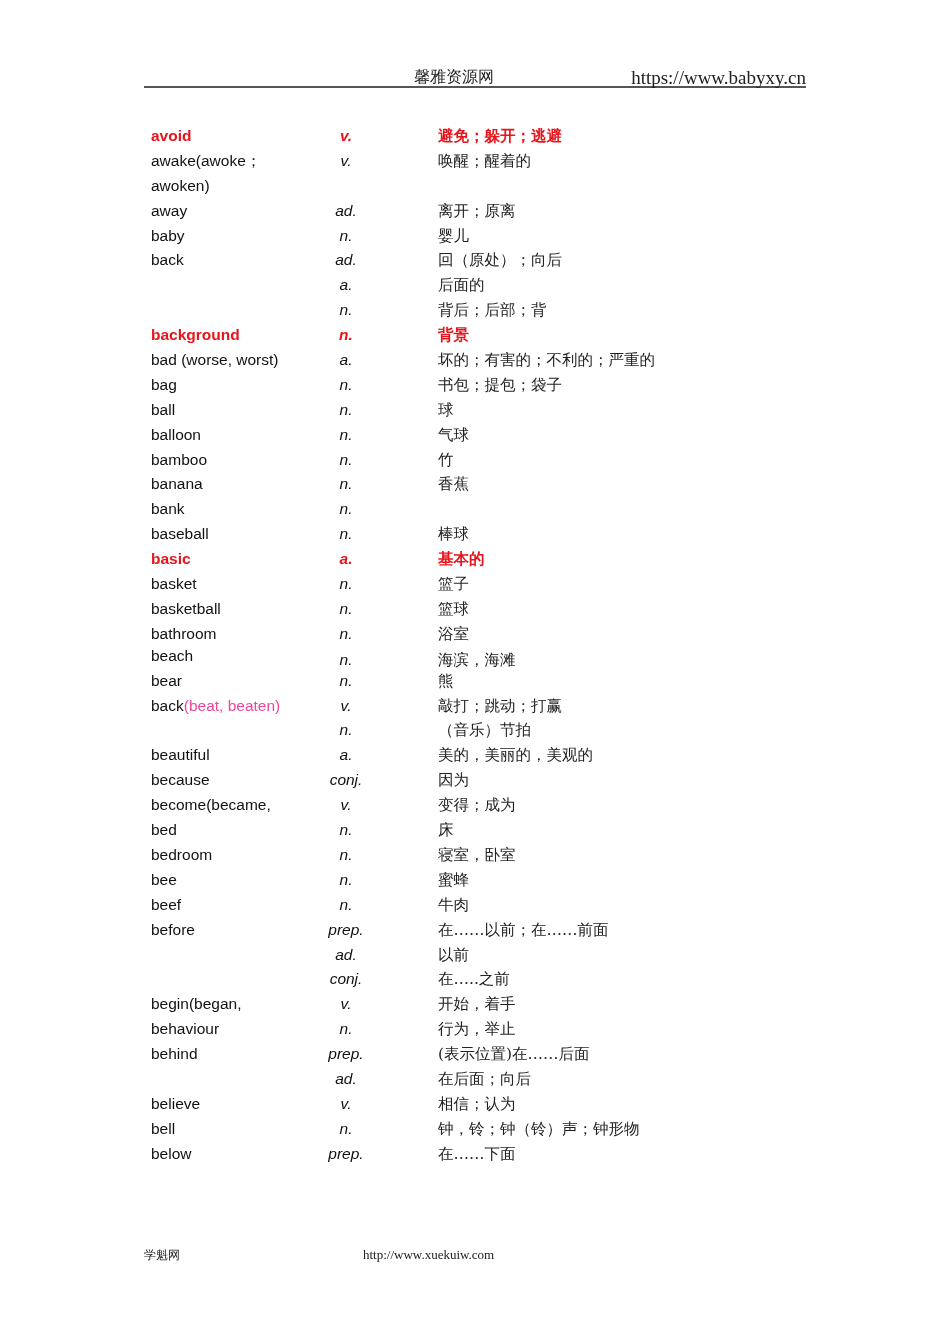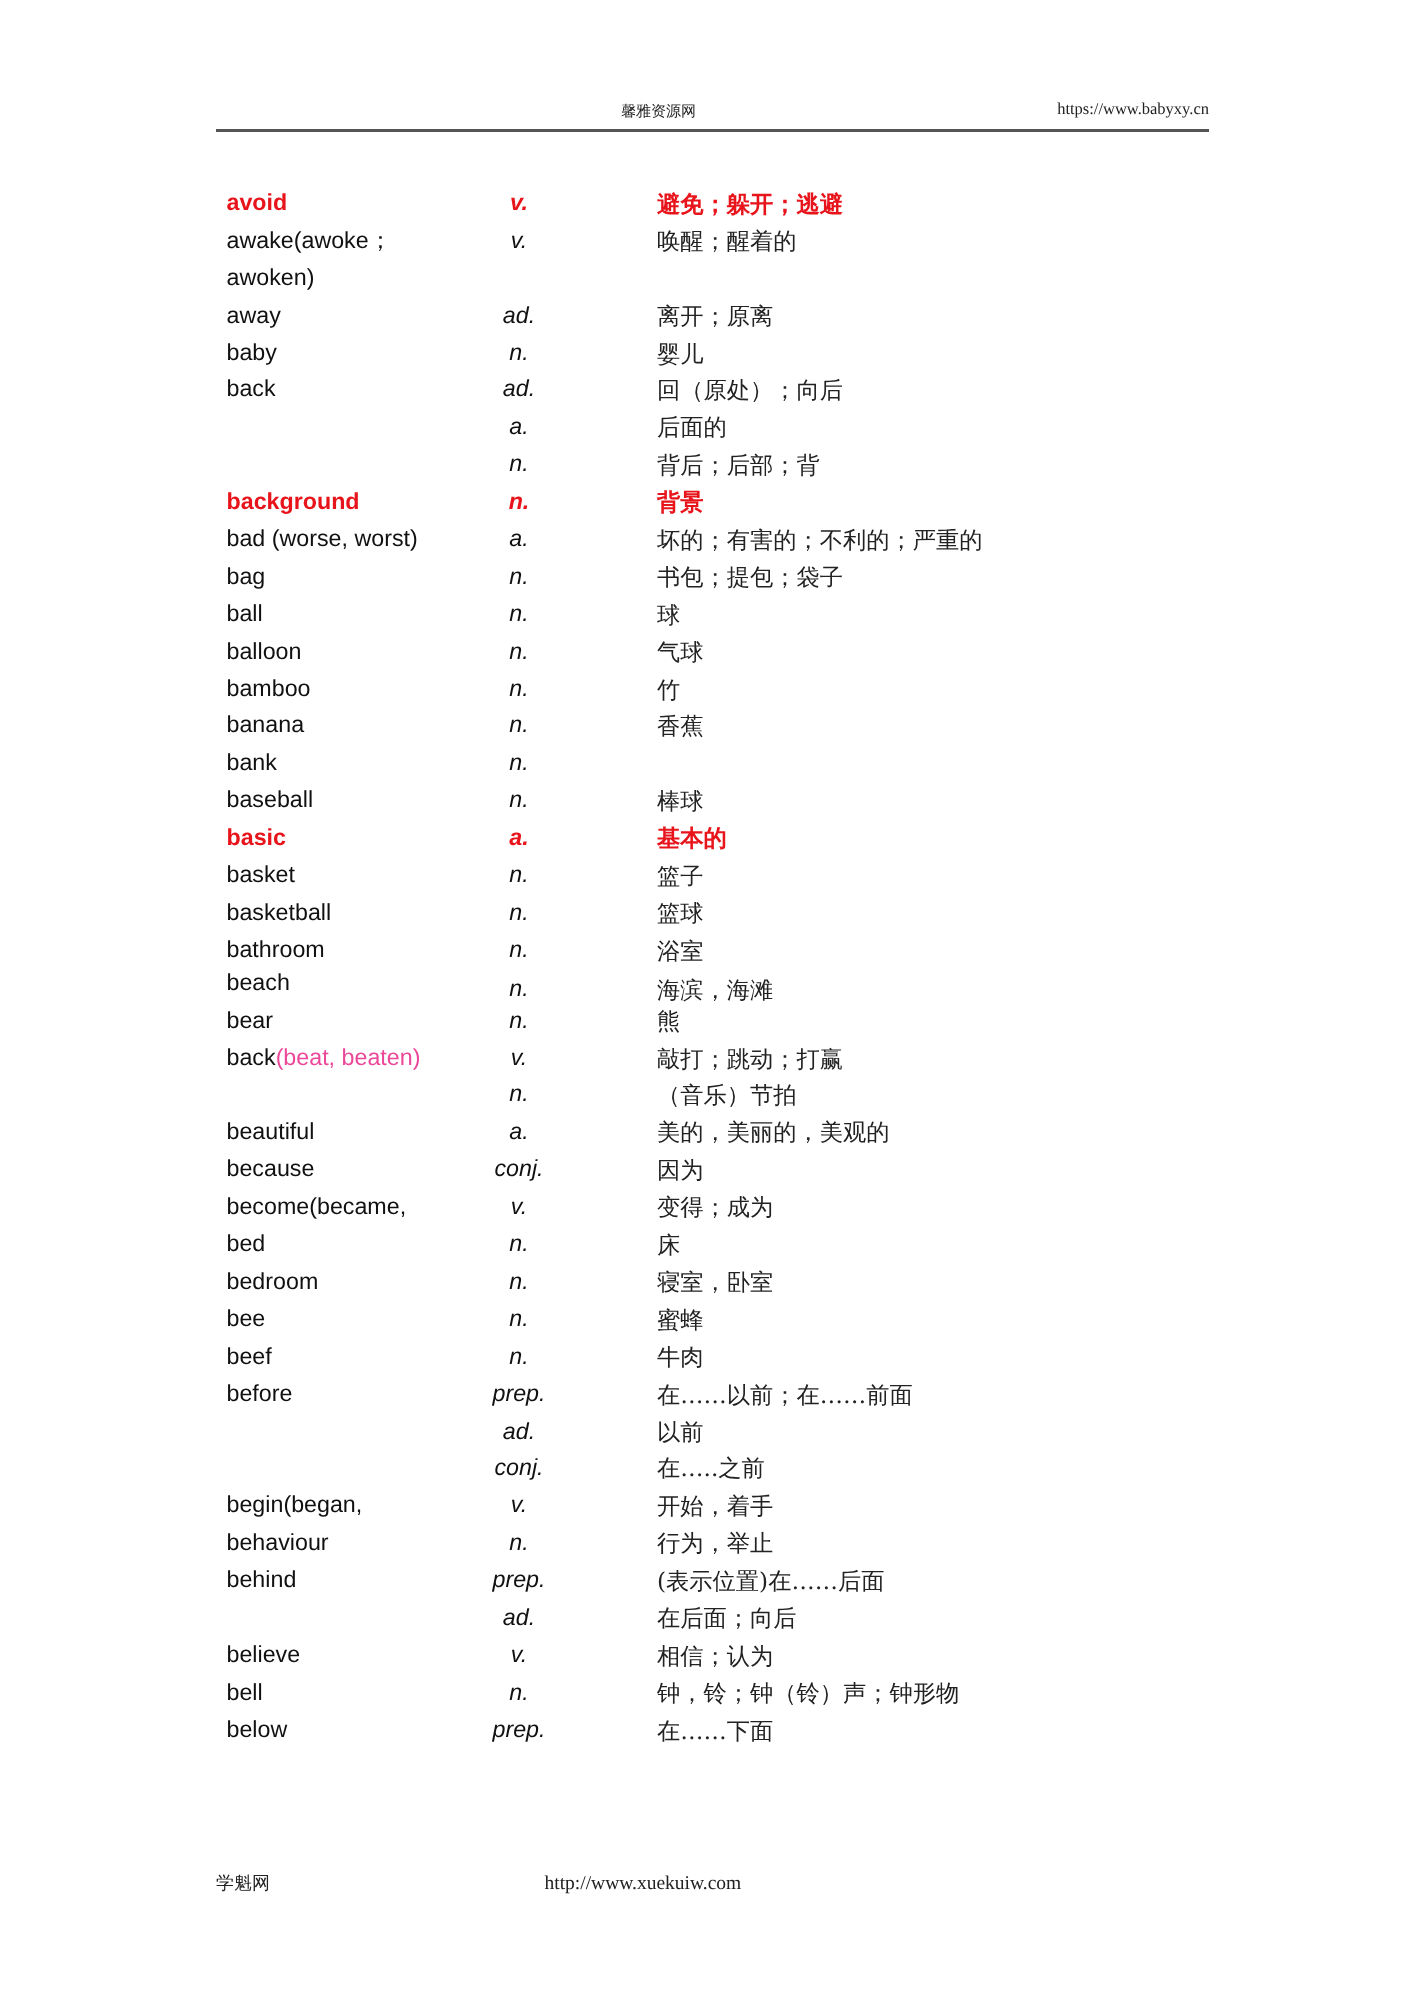--- a/index.html
+++ b/index.html
@@ -1,19 +1,19 @@
 <!DOCTYPE html>
 <html><head>
 <meta charset="utf-8">
 <style>
   html, body { margin: 0; padding: 0; background: #ffffff; }
   body { width: 950px; height: 1344px; position: relative; overflow: hidden; font-family: "Liberation Sans", sans-serif; color: #111; }
   .header { position: absolute; left: 144px; top: 64px; width: 662px; height: 22px; border-bottom: 2px solid #555; }
-  .header .site { position: absolute; left: 270px; top: 3px; font-family: "DejaVu Serif", serif; font-size: 10px; color: #222; }
-  .header .url { position: absolute; right: 0; top: 3px; font-family: "Liberation Serif", serif; font-size: 11px; color: #222; }
+  .header .site { position: absolute; left: 270px; top: 3px; font-family: "DejaVu Serif", serif; font-size: 16px; color: #222; }
+  .header .url { position: absolute; right: 0; top: 3px; font-family: "Liberation Serif", serif; font-size: 19px; color: #222; }
   .vocab { position: absolute; left: 151px; top: 124px; width: 600px; }
   .row { position: relative; height: 24.9px; font-size: 15.5px; line-height: 24.9px; }
   .row .word { position: absolute; left: 0; top: 0; white-space: nowrap; }
   .row .pos { position: absolute; left: 175px; width: 80px; margin-left: -20px; text-align: center; font-style: italic; top: 0; }
   .row .def { position: absolute; left: 287px; top: 0; font-family: "DejaVu Serif", serif; font-size: 15.5px; white-space: nowrap; color: #222; }
   .row.hl .word, .row.hl .pos, .row.hl .def { color: #e8141b; font-weight: bold; }
   .row.hl .def { font-family: "DejaVu Sans", sans-serif; }
   .word .forms { color: #ec4899; font-weight: normal; }
   .row.tight { height: 22px; }
   .row.shift .def, .row.shift .pos { top: 4px; }

